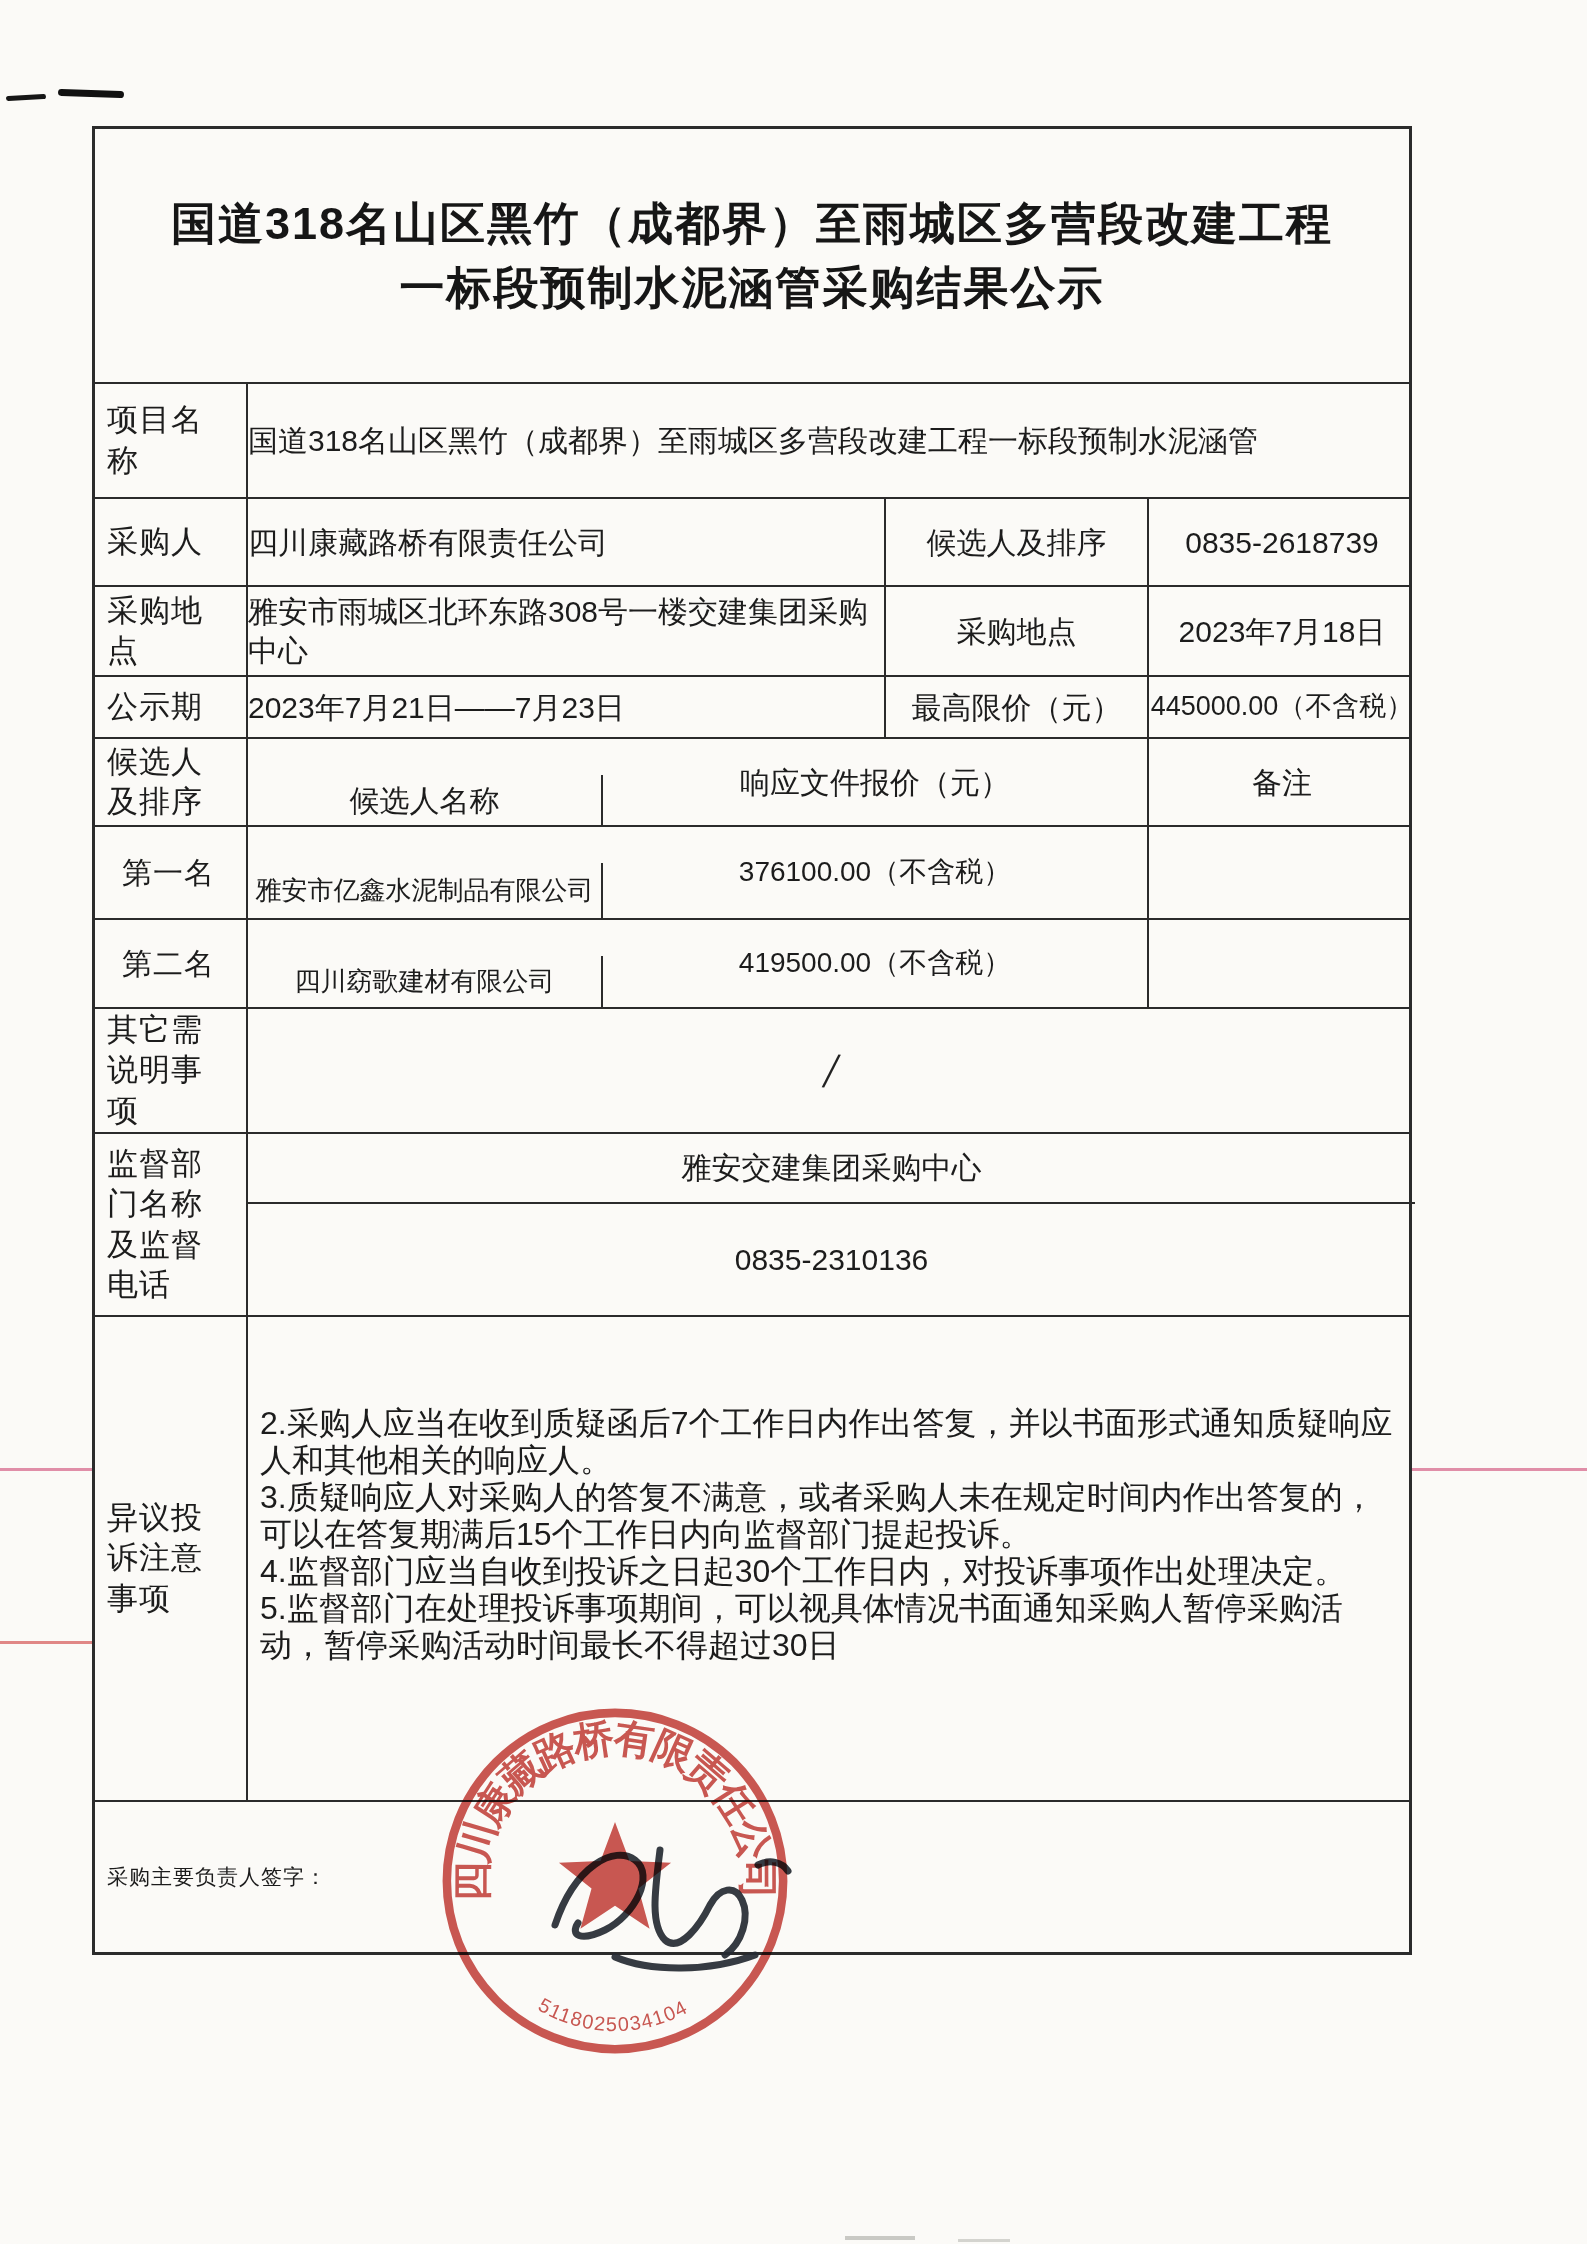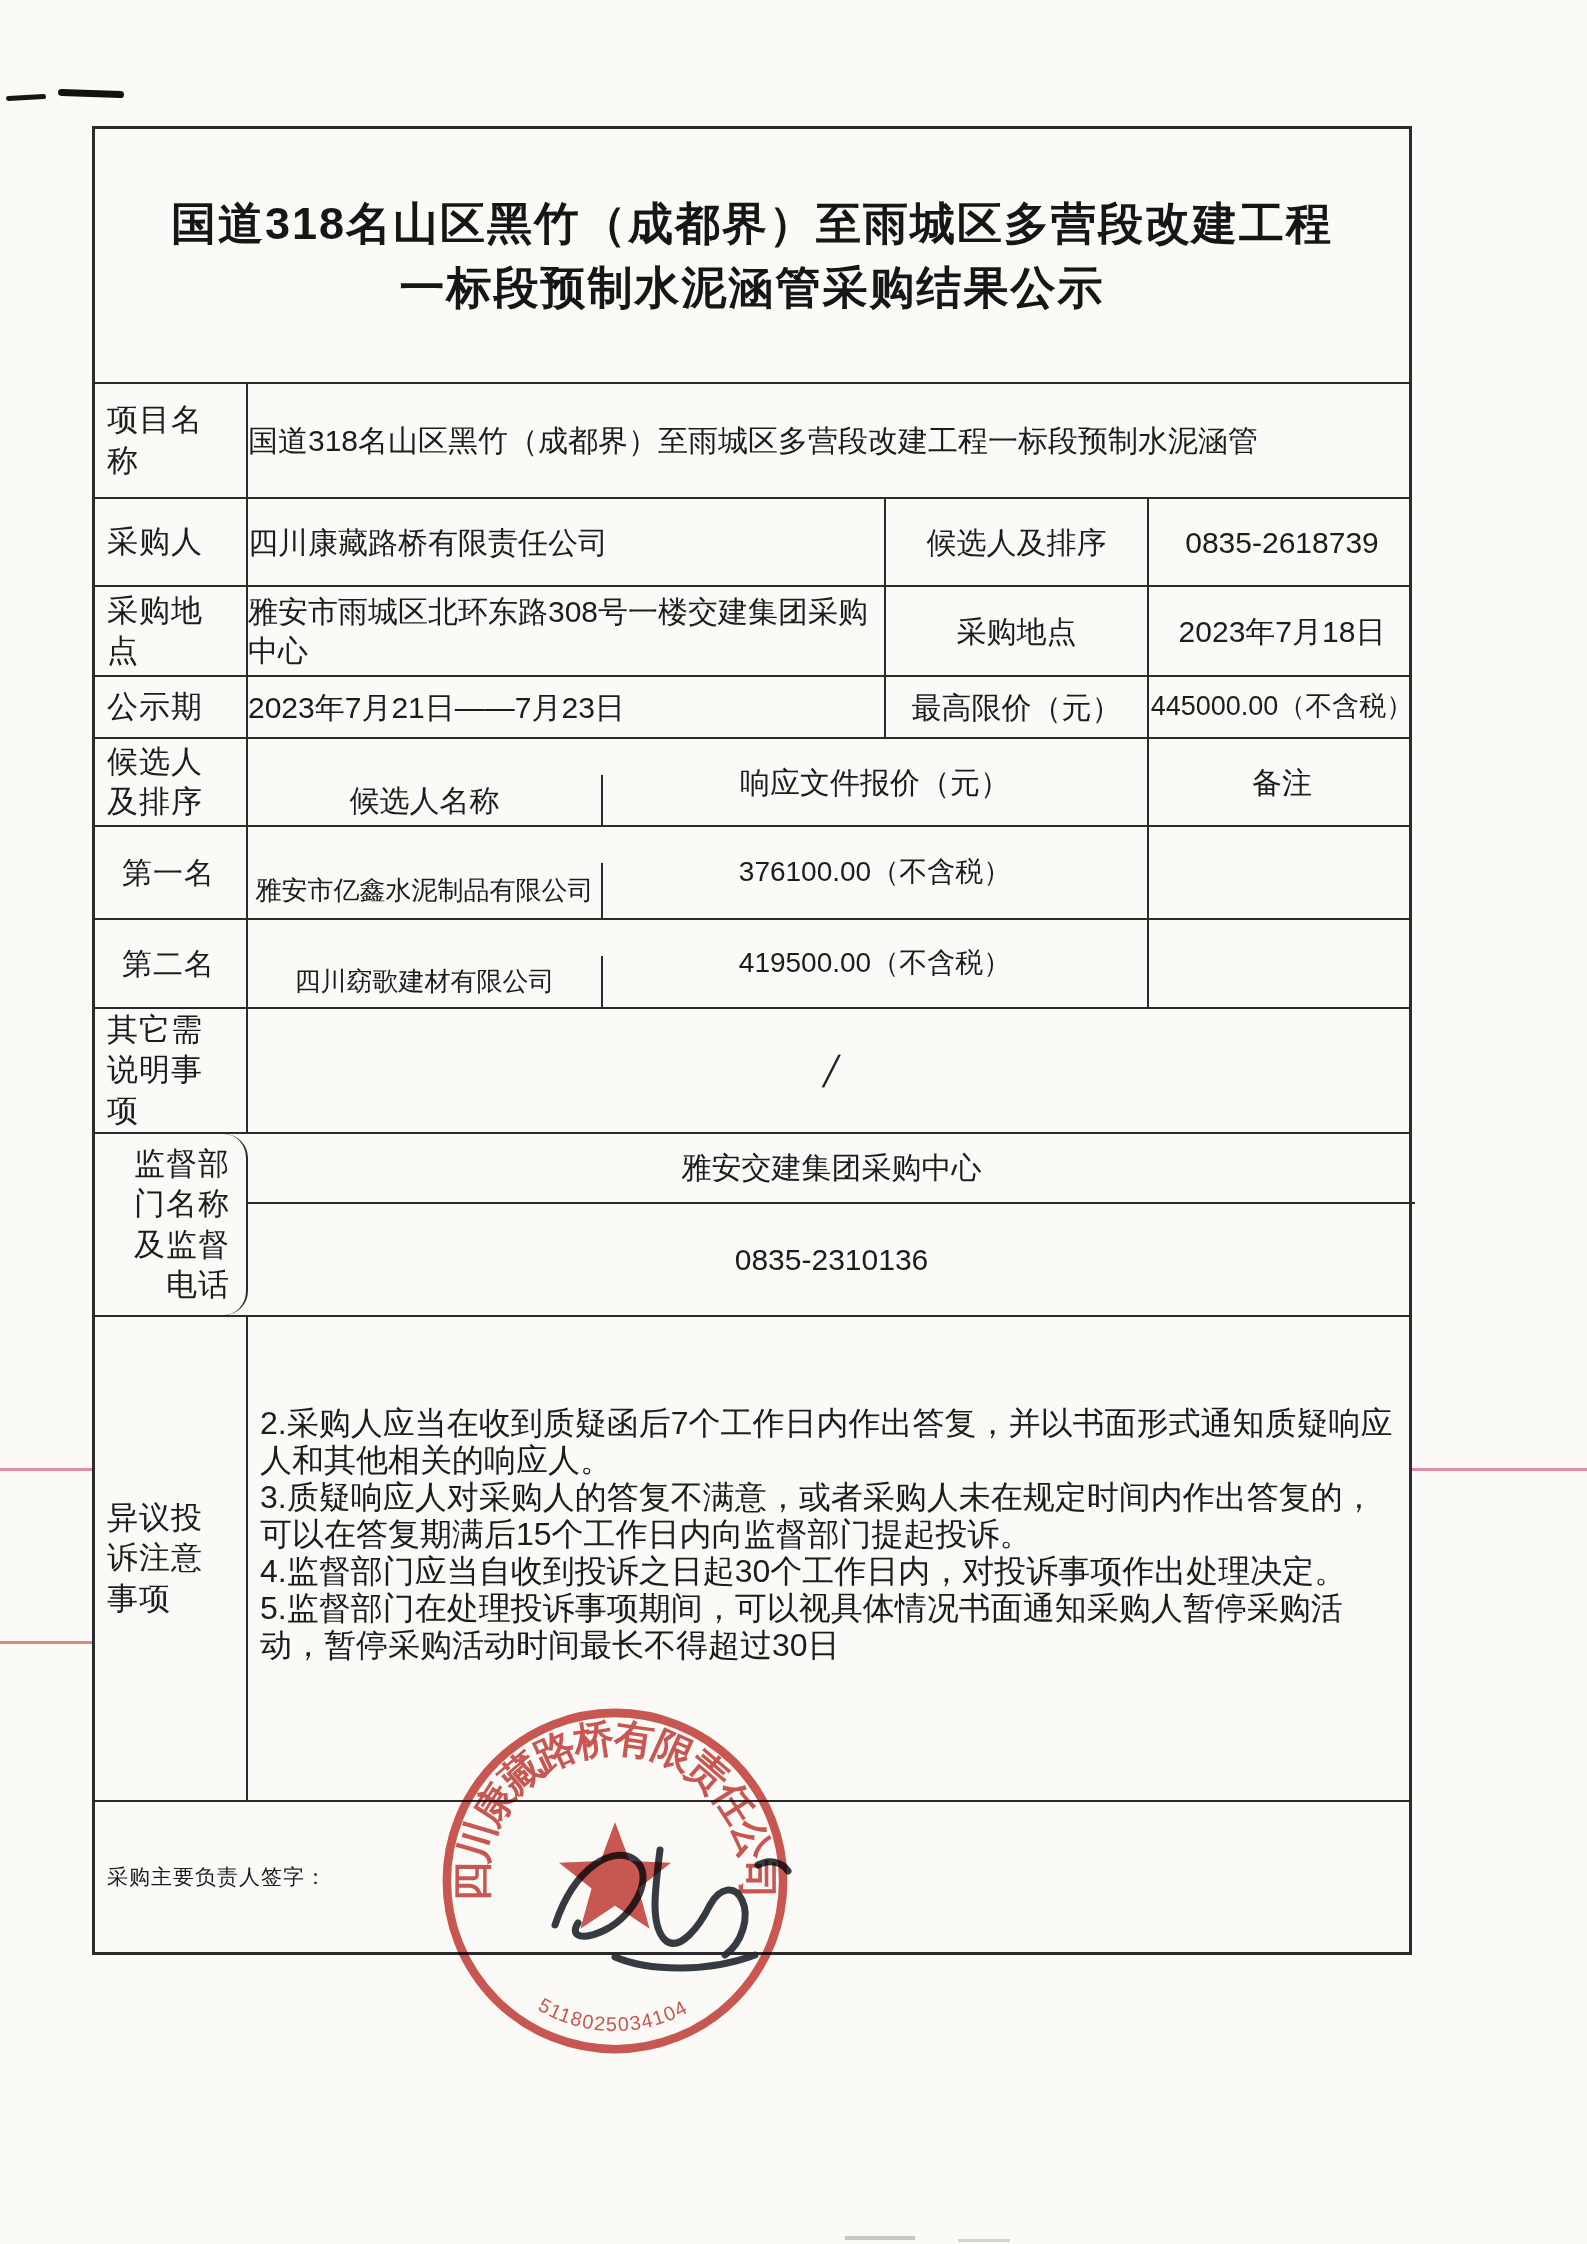--- a/index.html
+++ b/index.html
@@ -161,21 +161,21 @@
     </div>
 
     <div class="row r-other">
       <div class="cell lbl">其它需说明事项</div>
       <div class="cell w-value-wide center" style="border-right:none;">
         <span class="slash">/</span>
       </div>
     </div>
 
     <div class="row r-superv">
-      <div class="cell lbl center" style="text-align:right;border-radius:24px;">监督部门名称及监督电话</div>
+      <div class="cell lbl center" style="text-align:left;">监督部门名称及监督电话</div>
       <div class="superv-right">
         <div class="superv-sub1">雅安交建集团采购中心</div>
         <div class="superv-sub2">0835-2310136</div>
       </div>
     </div>
 
     <div class="row r-objection">
       <div class="cell lbl">异议投诉注意事项</div>
       <div class="cell notes">
         <div class="note-line">2.采购人应当在收到质疑函后7个工作日内作出答复，并以书面形式通知质疑响应人和其他相关的响应人。</div>

